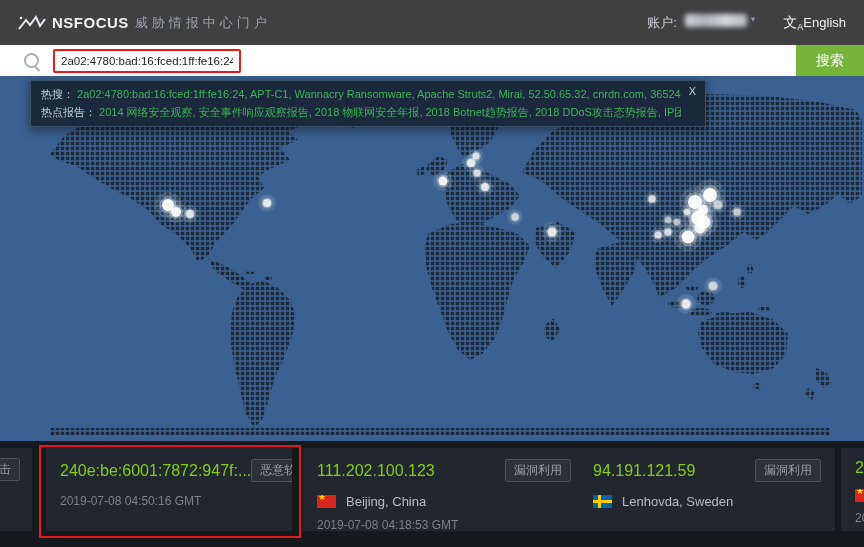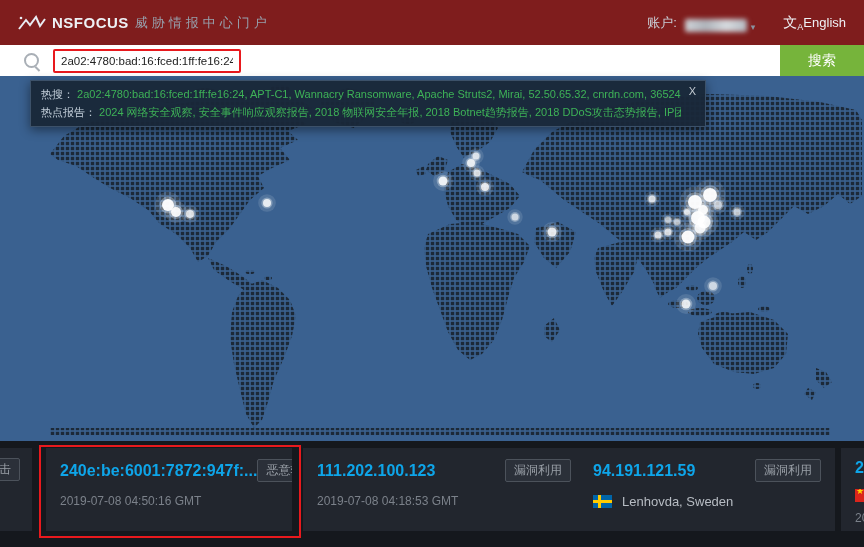--- a/index.html
+++ b/index.html
@@ -1,66 +1,66 @@
 <!DOCTYPE html>
 <html style="--green: #76b43b; --link: #3eb257; --red: #e8191d;"><head>
 <meta charset="utf-8">
 <style>
   html,body{margin:0;padding:0;background:#0e1218;}
   .app{position:relative;width:864px;height:547px;overflow:hidden;
        font-family:"Liberation Sans","DejaVu Sans",sans-serif;background:#0e1218;}
 
   
-  .navbar{position:absolute;top:0;left:0;width:864px;height:45px;background:#7f1d1d;
+  .navbar{position:absolute;top:0;left:0;width:864px;height:45px;background:#404040;
           display:flex;align-items:center;padding:0 18px;box-sizing:border-box;}
   .brand{display:flex;align-items:center;}
   .brand-name{color:#eef1f5;font-weight:bold;font-size:15px;letter-spacing:.5px;margin-left:6px;}
   .portal-title{color:#97a0ac;font-size:13px;letter-spacing:4px;margin-left:6px;}
   .nav-right{margin-left:auto;display:flex;align-items:center;}
   .nav-item{color:#c9ced6;font-size:13px;margin-left:28px;cursor:pointer;white-space:nowrap;}
   .caret{color:#8a93a0;font-size:9px;margin-left:4px;}
-  .account{display:flex;align-items:flex-end;margin-left:30px;color:#c9ced6;font-size:13px;}
+  .account{display:flex;align-items:flex-start;margin-left:30px;color:#c9ced6;font-size:13px;}
   .blur-name{display:inline-block;width:62px;height:13px;margin-left:8px;border-radius:2px;
              background:linear-gradient(90deg,#cfd3d8,#aeb3ba,#d6dade,#b4bac2);filter:blur(2.5px);}
   .lang{display:flex;align-items:center;margin-left:28px;color:#eef1f5;font-size:13px;cursor:pointer;}
   .lang-glyph{font-size:14px;color:#eef1f5;}
   .lang-glyph small{font-size:9px;vertical-align:-3px;}
 
   
   .searchbar{position:absolute;top:45px;left:0;width:864px;height:31px;background:#ffffff;
              display:flex;align-items:center;}
   .mag{position:relative;width:11px;height:11px;border:2px solid #a9afb6;border-radius:50%;
        margin-left:24px;flex:0 0 auto;}
   .mag::after{content:"";position:absolute;left:10px;top:11px;width:6px;height:2px;background:#a9afb6;
               transform:rotate(45deg);transform-origin:0 0;}
   .search-input{margin-left:14px;width:172px;height:20px;border:2px solid var(--red,#e8191d);
                 border-radius:2px;font-size:11.5px;color:#222;padding:0 6px;outline:none;
                 font-family:"Liberation Sans",sans-serif;}
-  .search-btn{position:absolute;right:0;top:0;width:84px;height:31px;border:none;cursor:pointer;
+  .search-btn{position:absolute;right:0;top:0;width:68px;height:31px;border:none;cursor:pointer;
               background:var(--green,#76b43b);color:#fff;font-size:14px;font-family:"Liberation Sans",sans-serif;}
 
   
   .hotpanel{position:absolute;top:80px;left:30px;width:676px;z-index:10;box-sizing:border-box;
             background:rgba(25,40,56,.96);border:1px solid #3c5169;box-shadow:0 3px 10px rgba(0,0,0,.45);
             padding:4px 24px 5px 10px;}
   .hotrow{white-space:nowrap;overflow:hidden;line-height:18px;font-size:11px;}
   .hotlabel{color:#c3cfda;}
   .hotlinks{color:var(--link,#3eb257);}
   .hotlinks a{color:var(--link,#3eb257);text-decoration:none;cursor:pointer;}
   .hot-close{position:absolute;top:4px;right:9px;color:#c3cad1;font-size:11px;cursor:pointer;}
 
   
   .map{position:absolute;top:76px;left:0;width:864px;height:365px;}
 
   
   .ticker{position:absolute;top:441px;left:0;width:864px;height:106px;background:#15181d;}
   .card{position:absolute;top:7px;height:83px;background:#22262e;box-sizing:border-box;
         padding:11px 14px;overflow:hidden;cursor:pointer;}
   .card-top{display:flex;justify-content:space-between;align-items:center;margin-bottom:12px;}
-  .card-title{font-size:16px;font-weight:bold;color:#0ea5e9;white-space:nowrap;}
+  .card-title{font-size:16px;font-weight:normal;color:#84cc16;white-space:nowrap;}
   .badge{display:inline-block;padding:2px 8px;font-size:12px;color:#9aa0a8;background:#2b3039;
          border:1px solid #4c525b;border-radius:2px;white-space:nowrap;}
   .card-loc{display:flex;align-items:center;margin-bottom:9px;font-size:13px;color:#b7bcc3;}
   .card-time{font-size:12px;color:#7b818a;}
   .flag{width:19px;height:13px;display:inline-block;margin-right:10px;position:relative;
         overflow:hidden;flex:0 0 auto;}
   .flag-cn{background:#da251c;}
   .flag-cn::after{content:"★";position:absolute;left:1px;top:-3px;font-size:9px;color:#ffd400;}
   .flag-se{background:#0065a8;}
   .flag-se::before{content:"";position:absolute;left:5px;top:0;width:3px;height:100%;background:#fecb00;}
@@ -249,21 +249,21 @@
     </svg>
   </div>
 
   <div class="hotpanel">
     <div class="hotrow">
       <span class="hotlabel">热搜：</span>
       <span class="hotlinks" id="hot-links"><a>2a02:4780:bad:16:fced:1ff:fe16:24</a>, <a>APT-C1</a>, <a>Wannacry Ransomware</a>, <a>Apache Struts2</a>, <a>Mirai</a>, <a>52.50.65.32</a>, <a>cnrdn.com</a>, <a>36524c90ca1fac2102e7653dfadb31b2</a></span>
     </div>
     <div class="hotrow">
       <span class="hotlabel">热点报告：</span>
-      <span class="hotlinks" id="report-links"><a>2024 网络安全观察</a>, <a>安全事件响应观察报告</a>, <a>2018 物联网安全年报</a>, <a>2018 Botnet趋势报告</a>, <a>2018 DDoS攻击态势报告</a>, <a>IP团伙行为分析</a>, , </span>
+      <span class="hotlinks" id="report-links"><a>2014 网络安全观察</a>, <a>安全事件响应观察报告</a>, <a>2018 物联网安全年报</a>, <a>2018 Botnet趋势报告</a>, <a>2018 DDoS攻击态势报告</a>, <a>IP团伙行为分析</a>, , </span>
     </div>
     <span class="hot-close">X</span>
   </div>
 
   <div class="ticker">
     <div class="stub-card">
       <span class="badge stub-badge">击</span>
     </div>
     <div id="ticker-cards">
         <div class="card" style="left: 46px; width: 246px;">
@@ -271,20 +271,24 @@
             <span class="card-title">240e:be:6001:7872:947f:...</span>
             <span class="badge">恶意软件</span>
           </div>
           <div class="card-time">2019-07-08 04:50:16 GMT</div>
         </div>
         <div class="card" style="left: 303px; width: 282px;">
           <div class="card-top">
             <span class="card-title">111.202.100.123</span>
             <span class="badge">漏洞利用</span>
           </div>
+          <div class="card-loc">
+            <span class="flag flag-cn"></span>
+            <span>Beijing, China</span>
+          </div>
           <div class="card-time">2019-07-08 04:18:53 GMT</div>
         </div>
         <div class="card" style="left: 579px; width: 256px;">
           <div class="card-top">
             <span class="card-title">94.191.121.59</span>
             <span class="badge">漏洞利用</span>
           </div>
           <div class="card-loc">
             <span class="flag flag-se"></span>
             <span>Lenhovda, Sweden</span>

